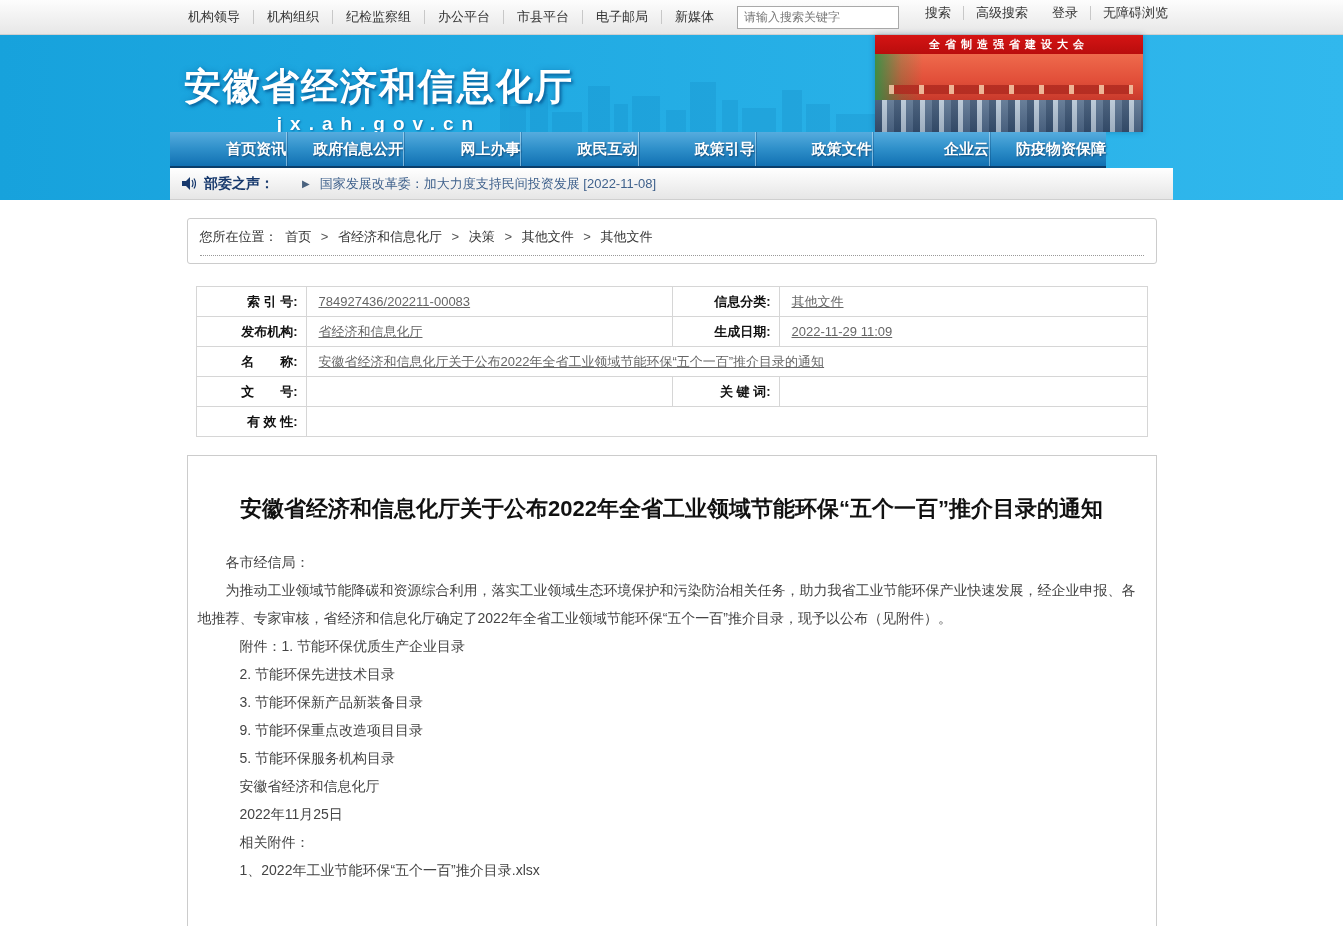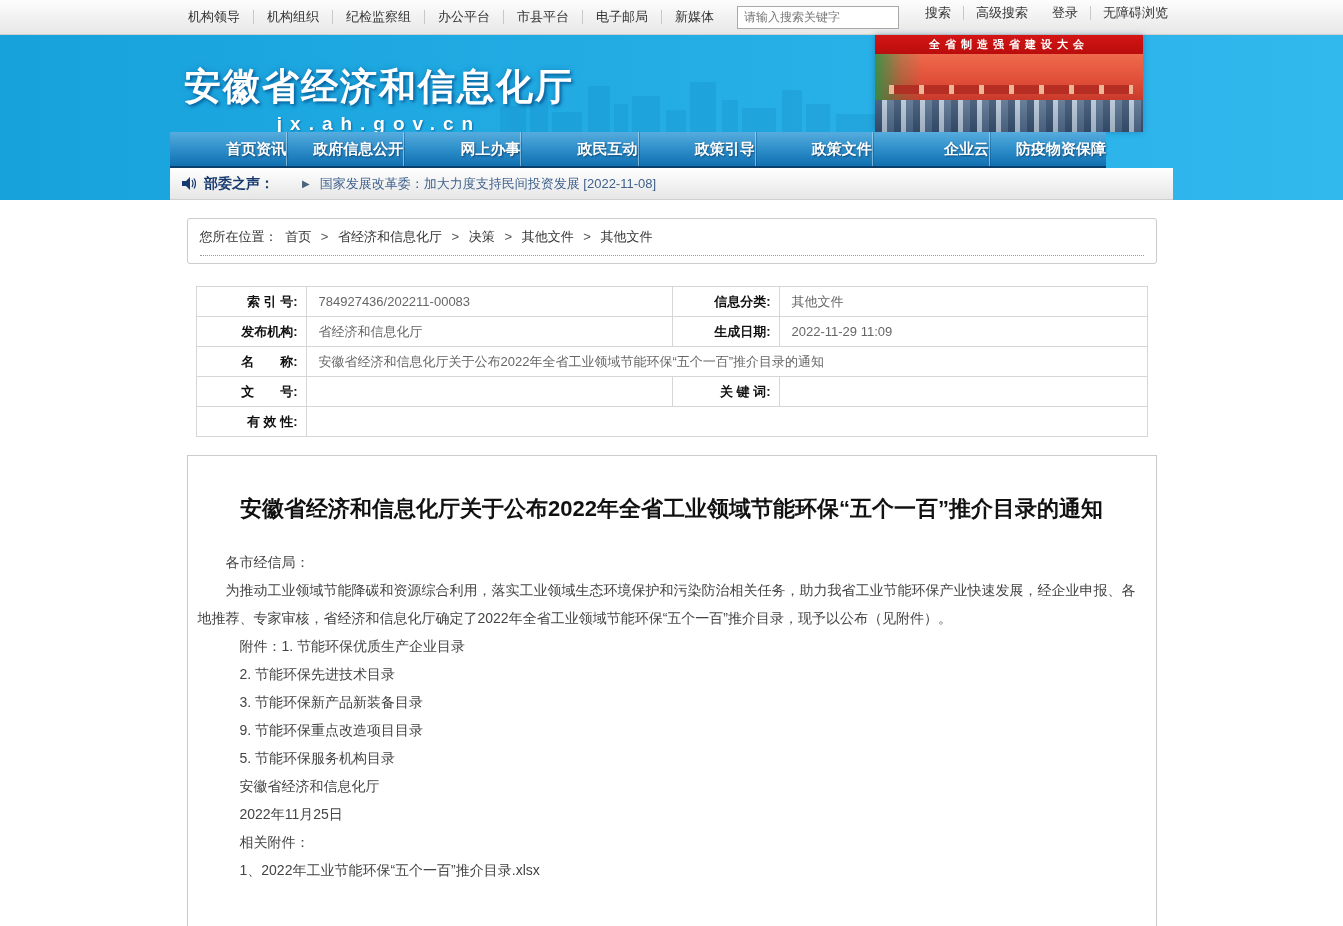--- a/index.html
+++ b/index.html
@@ -75,21 +75,21 @@
   .crumb-link { color:#333; margin:0 4px; }
   .crumb-sep { color:#555; margin:0 2px; }
   .dotted-sep { border-top:1px dotted #999; height:1px; }
 
   .meta-table { width:952px; margin:22px auto 0; border-collapse:collapse; font-size:13px; }
   .meta-table td { border:1px solid #d6d6d6; height:30px; background:#fff;margin-left:21px; }
   .meta-label { width:110px; font-weight:bold; color:#111; text-align:right; padding-right:8px;
     white-space:nowrap; }
   .meta-label2 { width:107px; font-weight:bold; color:#111; text-align:right; padding-right:8px;
     white-space:nowrap; }
-  .meta-value { color:#666; padding-left:12px; }
+  .meta-value { color:#666; padding-left:12px;text-decoration:underline; }
 
   .article-box { border:1px solid #ccc; margin-top:18px; min-height:530px;
     padding:36px 10px 40px; background:#fff; }
   .article-title { width:880px; margin:0 auto; text-align:center; font-size:22px; font-weight:bold;
     color:#111; line-height:33px; font-family:"Liberation Sans","DejaVu Sans",sans-serif; }
   .article-body { margin-top:23px; font-size:14px; color:#444; line-height:28px; }
   .article-body p { margin:0; }
   .ind2 { text-indent:2em; }
   .ind3 { text-indent:3em; }
   .attachment-link { color:#444; }

